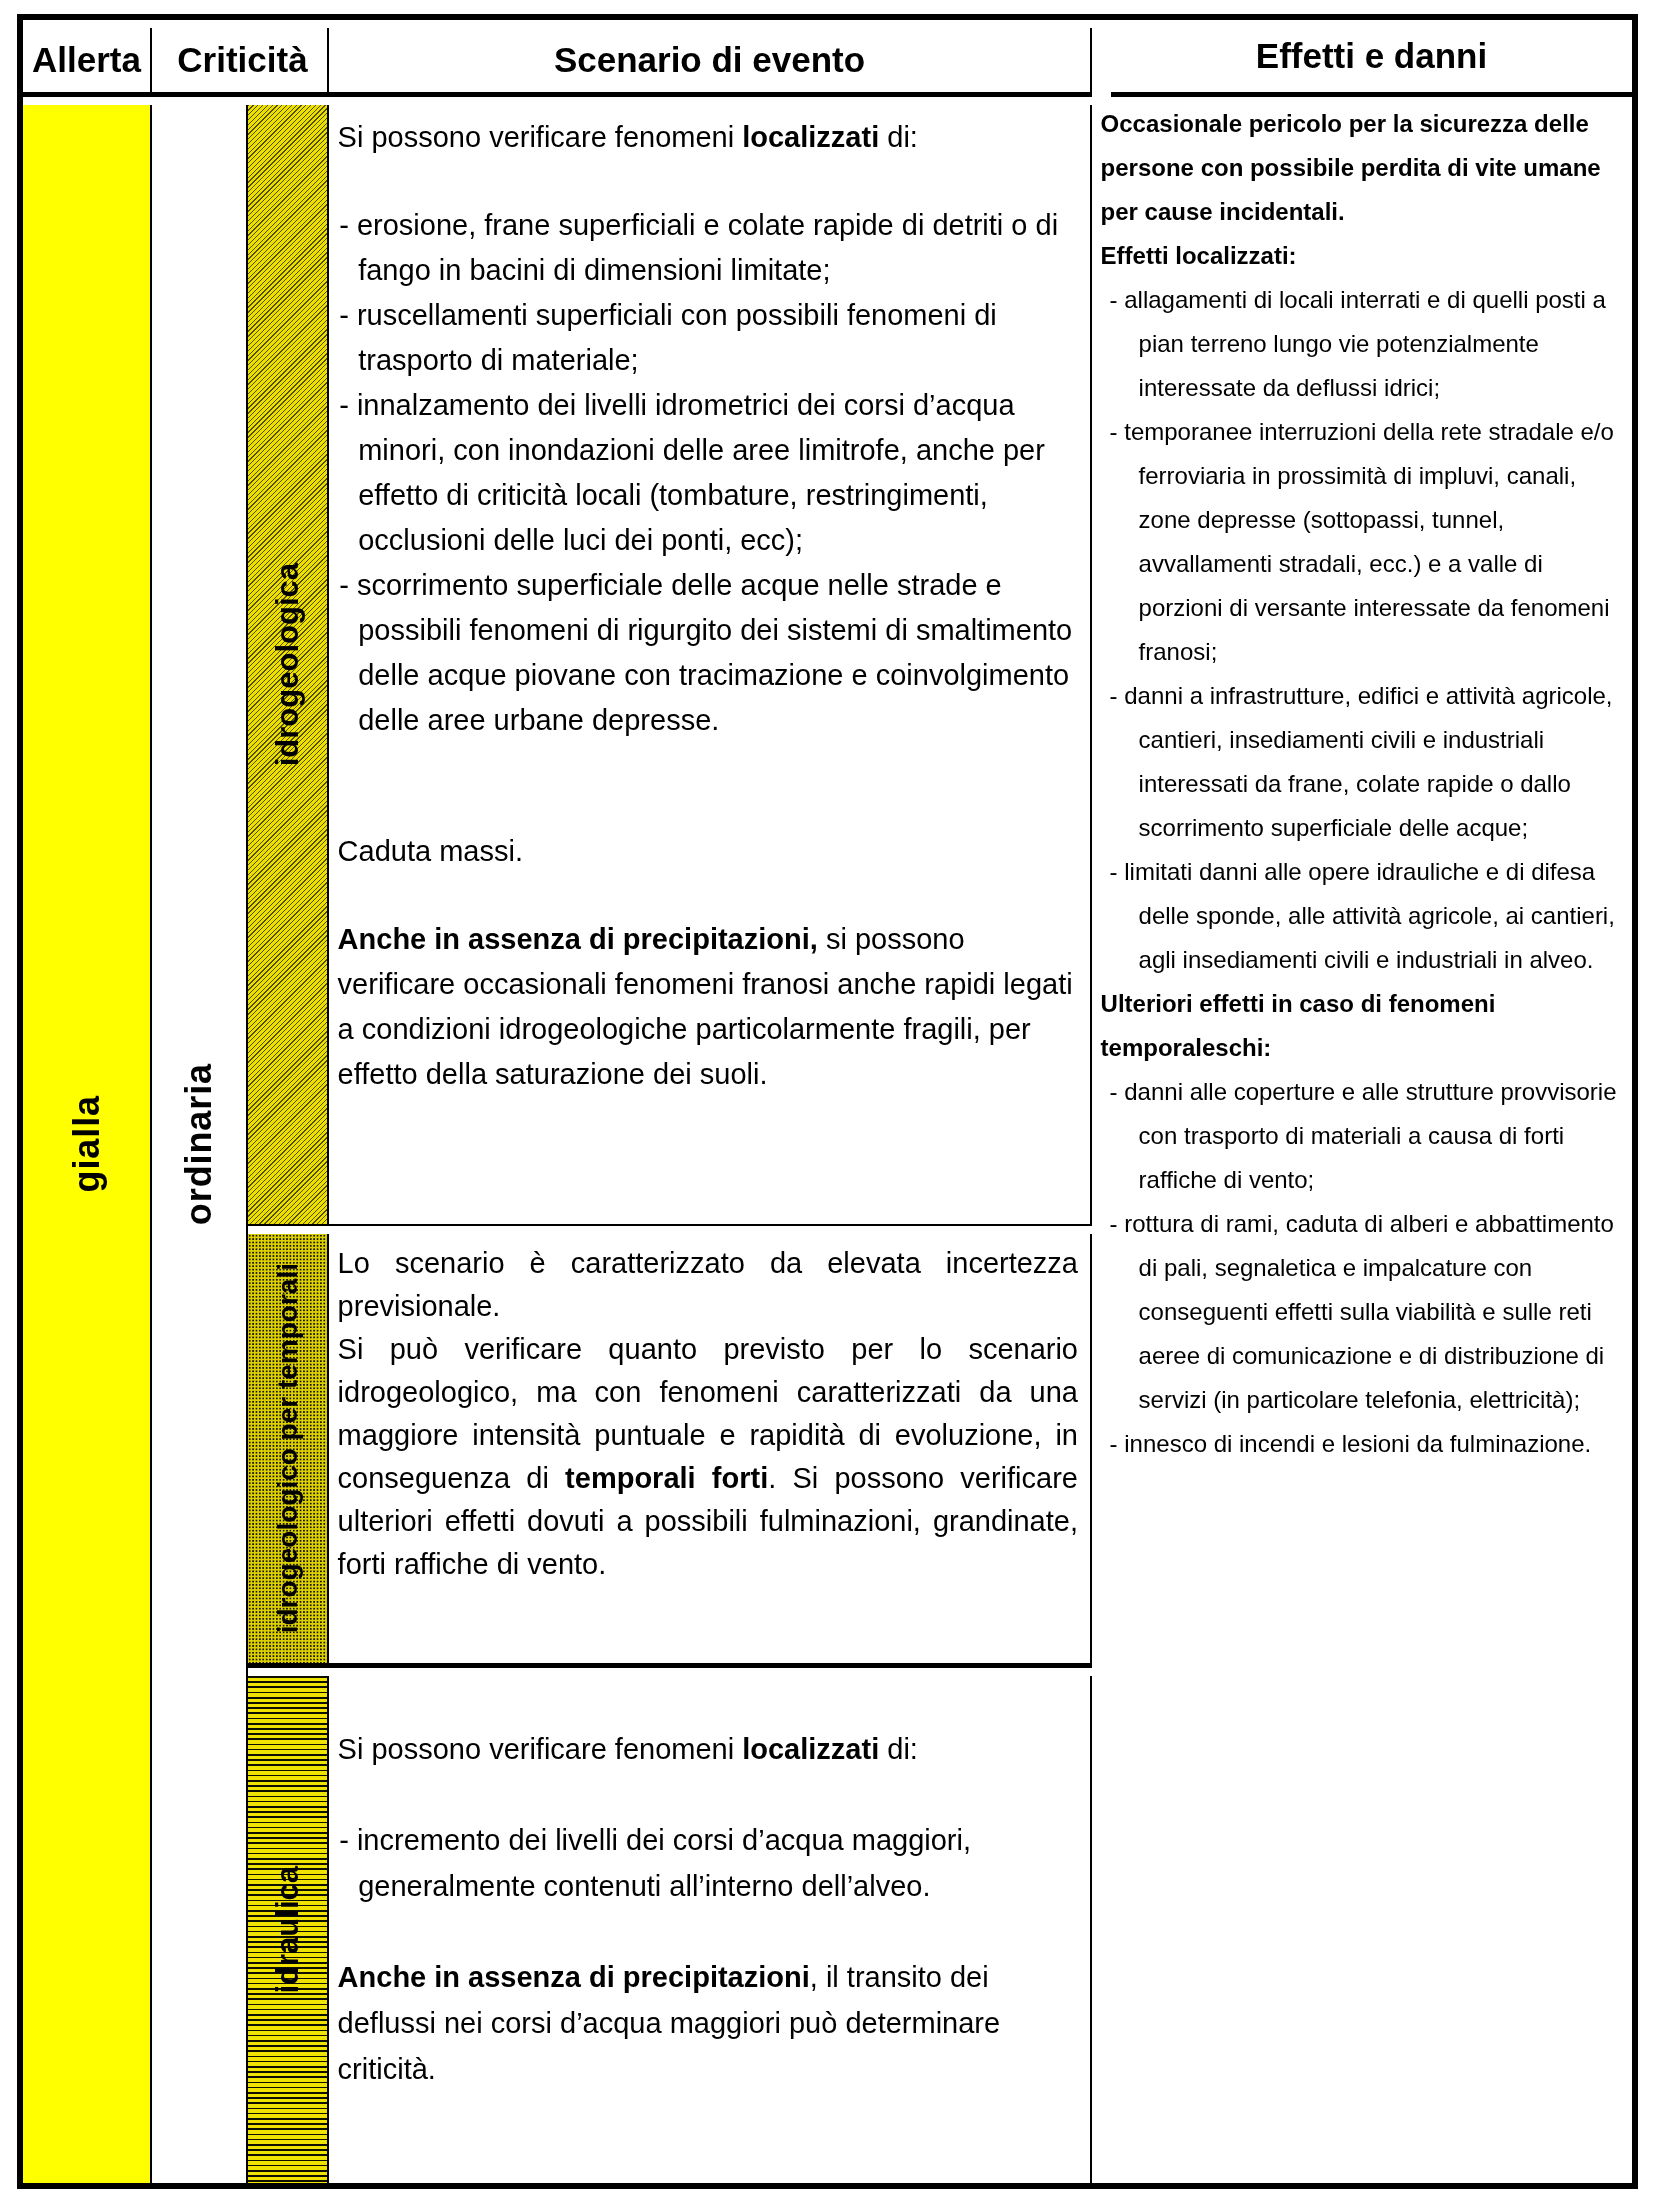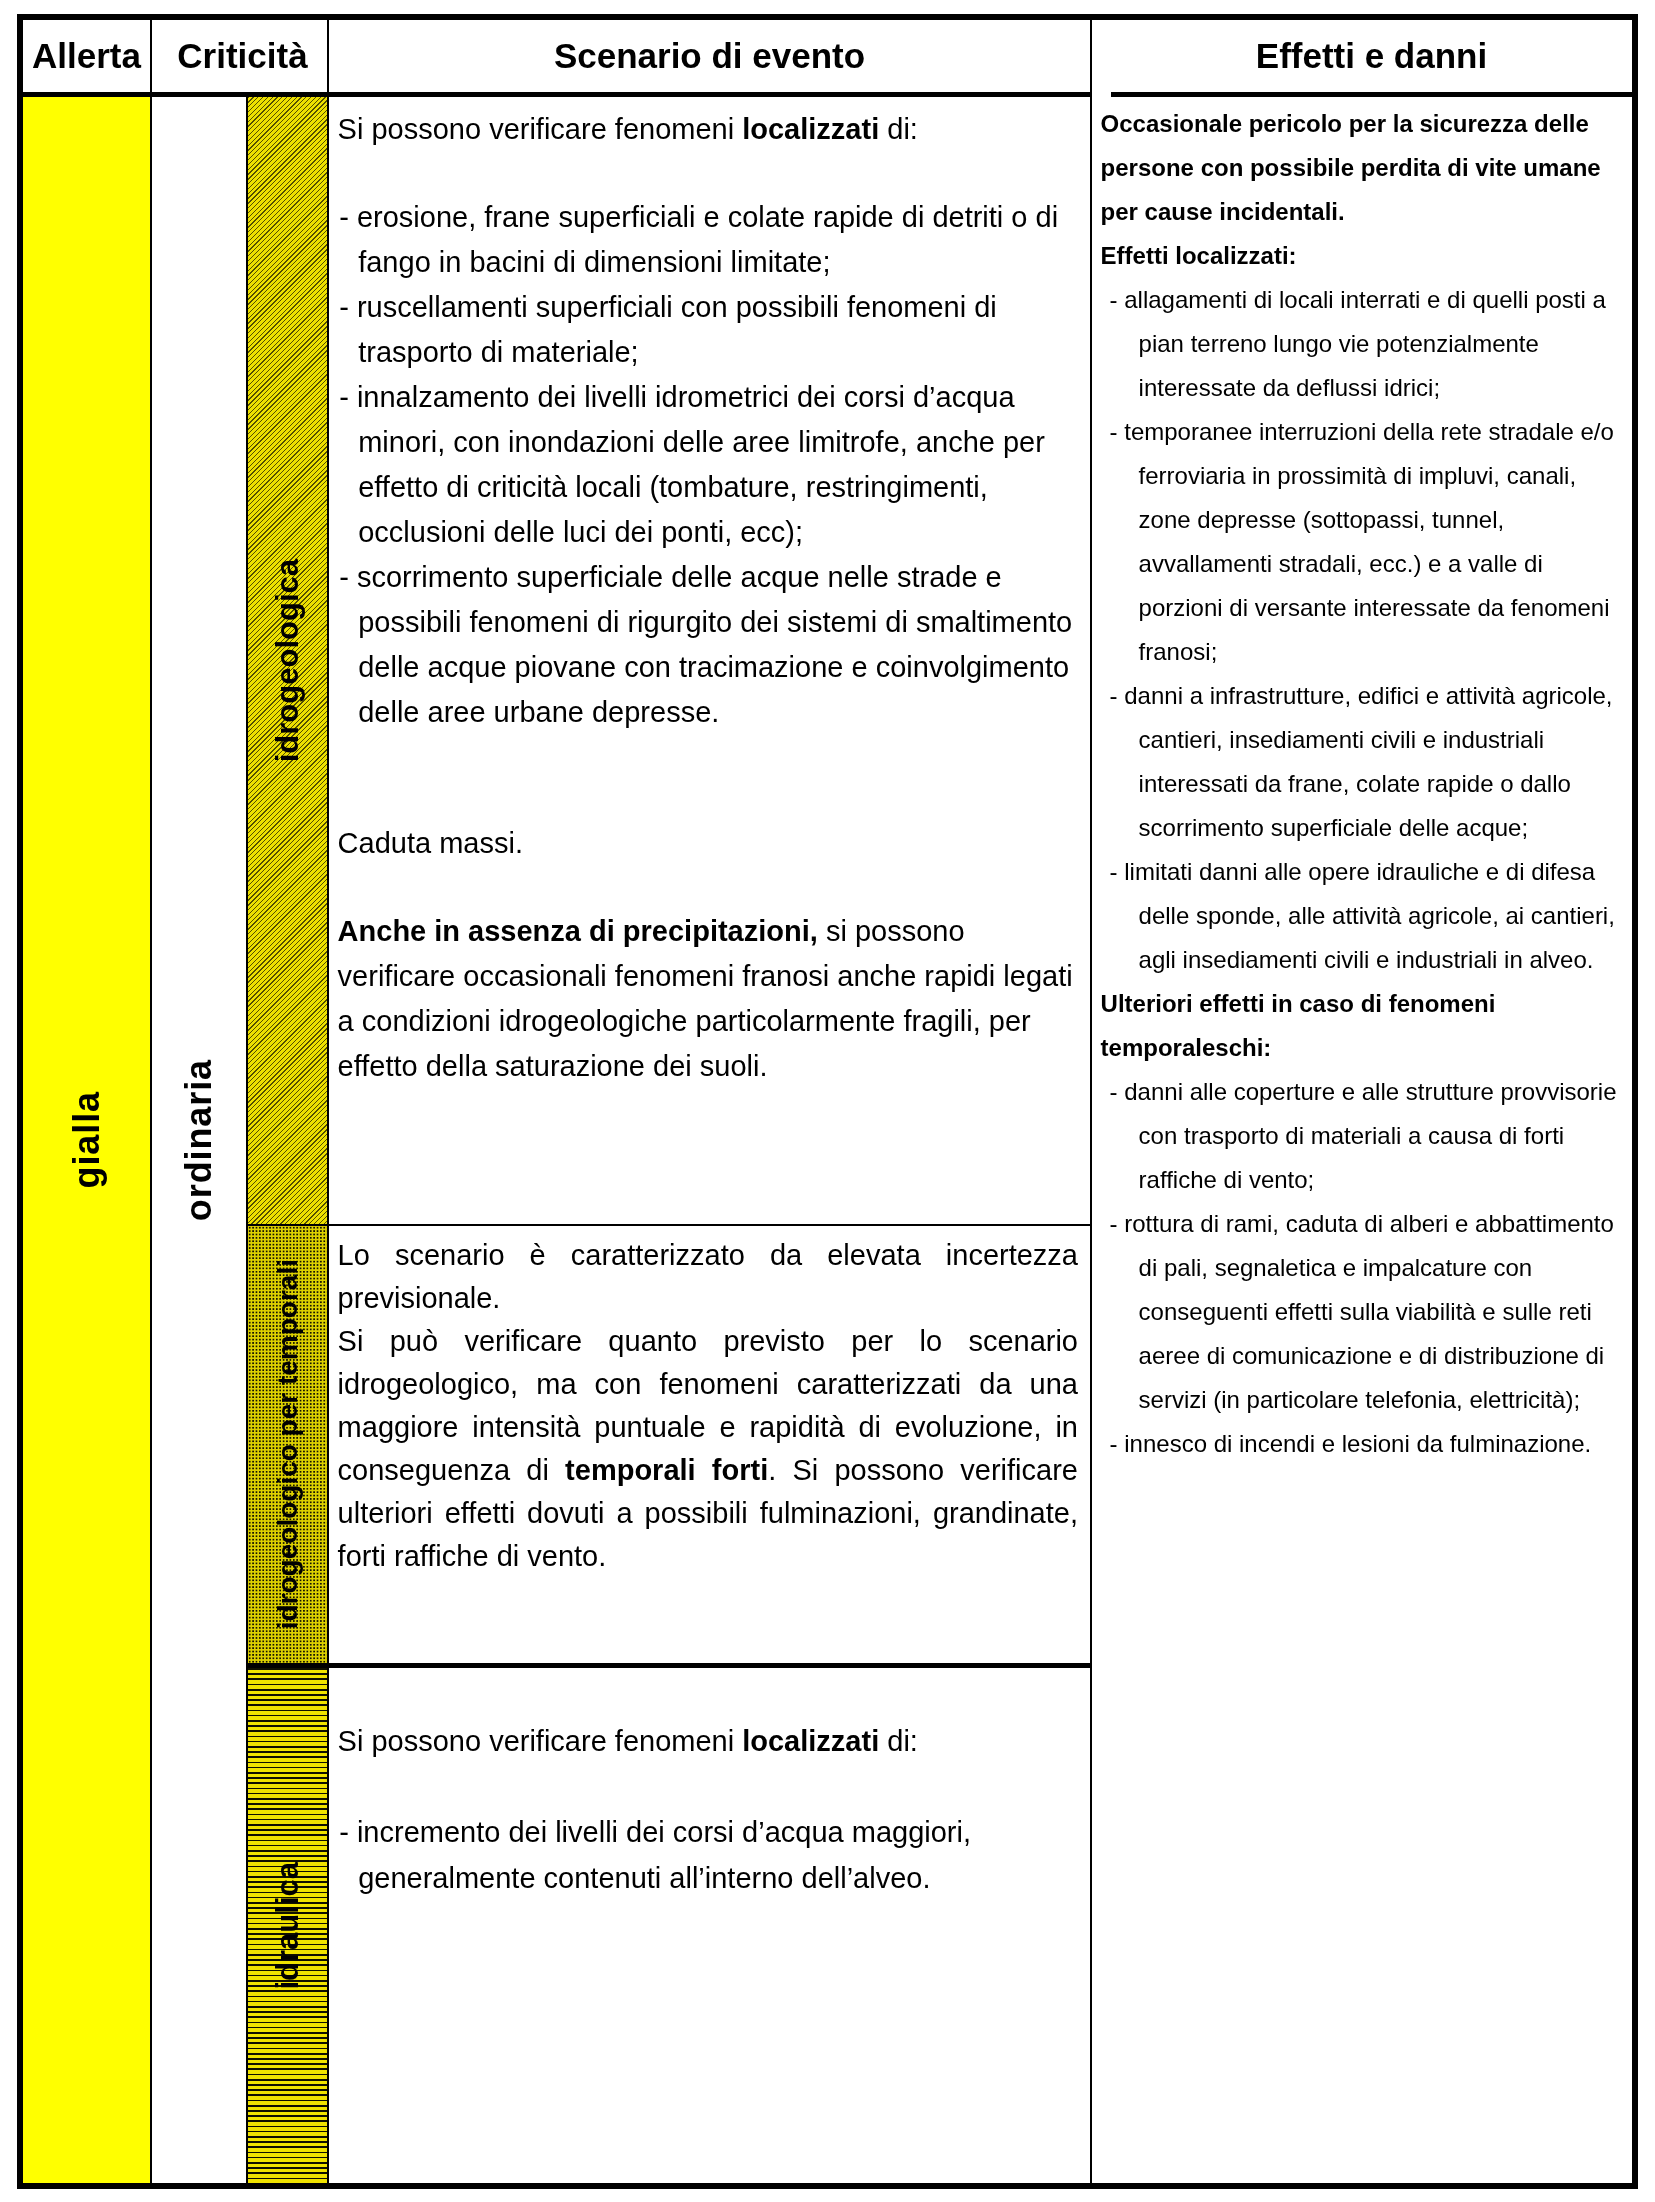--- a/index.html
+++ b/index.html
@@ -7,21 +7,21 @@
   .page{padding:13.8px 17px 12px 17px;box-sizing:border-box;width:1655px;height:2203px;}
   .tbl{
     box-sizing:border-box;width:100%;height:2175px;
     border:6px solid #000;
     display:grid;
     grid-template-columns:129px 96px 81px 1fr 540px;
     grid-template-rows:77px 1129px 442px auto;
     background:#fff;
   }
   .cell{box-sizing:border-box;overflow:hidden;position:relative;}
-  .br{border-right:2.6px solid #000;}
+  .br{border-right:2.6px solid #000;margin-top:8px;}
   .bb{border-bottom:2.6px solid #000;}
   .bb-thick{border-bottom:5.2px solid #000;}
   .hdr{
     border-bottom:5.2px solid #000;
     display:flex;align-items:center;justify-content:center;
     font-weight:bold;font-size:35px;
   }
   
   .rot{display:flex;align-items:center;justify-content:center;}
   .vert{
@@ -111,20 +111,21 @@
     <div class="cell scen scen2 br bb-thick" style="grid-column:4;grid-row:3;">
         <div class="blk para"><span>Lo scenario è caratterizzato da elevata incertezza previsionale.</span></div>
         <div class="blk para"><span>Si può verificare quanto previsto per lo scenario idrogeologico, ma con fenomeni caratterizzati da una maggiore intensità puntuale e rapidità di evoluzione, in conseguenza di </span><span class="bold">temporali forti</span><span>. Si possono verificare ulteriori effetti dovuti a possibili fulminazioni, grandinate, forti raffiche di vento.</span></div>
       </div>
     <div class="cell scen scen3 br" style="grid-column:4;grid-row:4;">
         <div class="blk gap"></div>
         <div class="blk para"><span>Si possono verificare fenomeni </span><span class="bold">localizzati</span><span> di:</span></div>
         <div class="blk gap"></div>
         <div class="blk bullet"><span>- incremento dei livelli dei corsi d’acqua maggiori, generalmente contenuti all’interno dell’alveo.</span></div>
         <div class="blk gap"></div>
+        <div class="blk para"><span class="bold">Anche in assenza di precipitazioni</span><span>, il transito dei deflussi nei corsi d’acqua maggiori può determinare criticità.</span></div>
       </div>
 
     <div class="cell eff" style="grid-column:5;grid-row:2 / span 3;">
         <div class="blk para"><span class="bold">Occasionale pericolo per la sicurezza delle persone con possibile perdita di vite umane per cause incidentali.</span></div>
         <div class="blk para"><span class="bold">Effetti localizzati:</span></div>
         <div class="blk bullet"><span>- allagamenti di locali interrati e di quelli posti a pian terreno lungo vie potenzialmente interessate da deflussi idrici;</span></div>
         <div class="blk bullet"><span>- temporanee interruzioni della rete stradale e/o ferroviaria in prossimità di impluvi, canali, zone depresse (sottopassi, tunnel, avvallamenti stradali, ecc.) e a valle di porzioni di versante interessate da fenomeni franosi;</span></div>
         <div class="blk bullet"><span>- danni a infrastrutture, edifici e attività agricole, cantieri, insediamenti civili e industriali interessati da frane, colate rapide o dallo scorrimento superficiale delle acque;</span></div>
         <div class="blk bullet"><span>- limitati danni alle opere idrauliche e di difesa delle sponde, alle attività agricole, ai cantieri, agli insediamenti civili e industriali in alveo.</span></div>
         <div class="blk para"><span class="bold">Ulteriori effetti in caso di fenomeni temporaleschi:</span></div>

